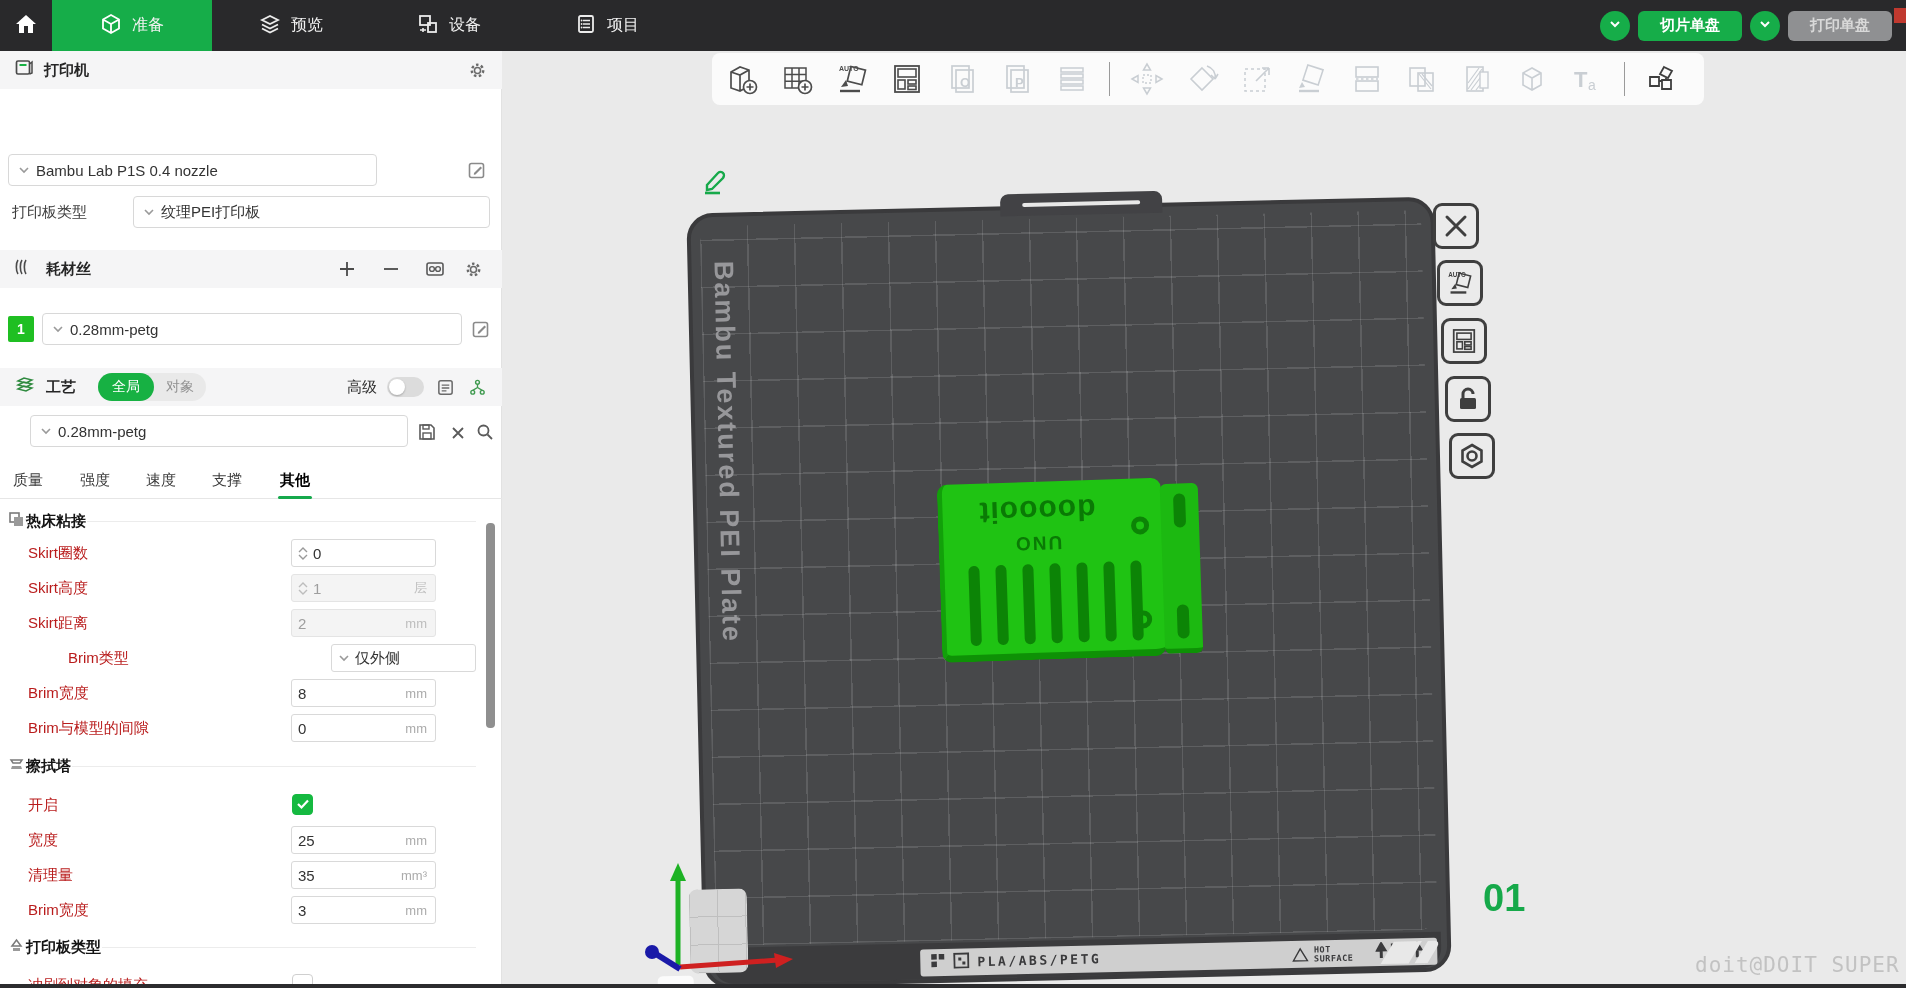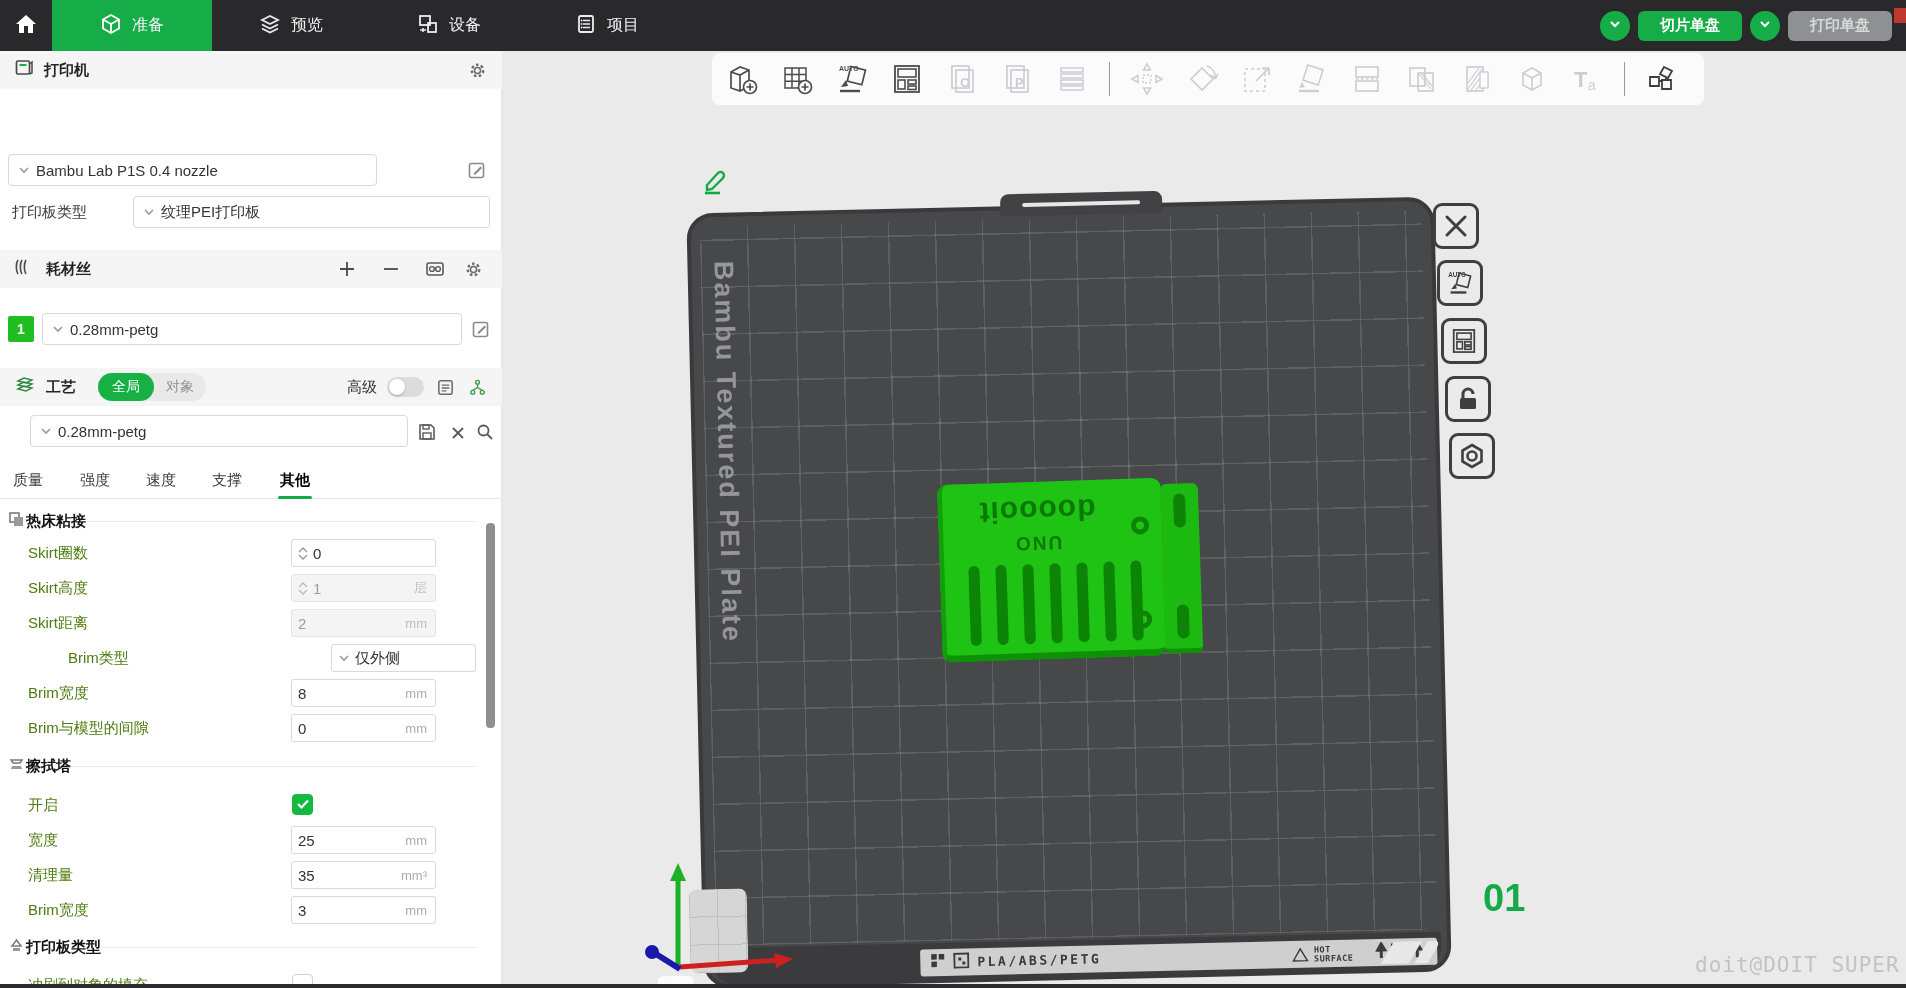--- a/index.html
+++ b/index.html
@@ -38,21 +38,21 @@
   .ptabs { position:absolute; left:0; top:412px; width:502px; height:36px; display:flex; align-items:center; border-bottom:1px solid #e6e6e6; }
   .ptab { font-size:15px; color:#3c3c3c; position:absolute; }
   .ptab.active { font-weight:700; color:#000; }
   .ptab.active::after { content:""; position:absolute; left:-2px; right:-2px; bottom:-9px; height:3px; background:#15a94c; border-radius:2px; }
 
   .grp-head { position:absolute; left:0; width:486px; height:24px; display:flex; align-items:center; gap:1px; padding-left:8px; }
   .grp-title { font-size:15px; font-weight:700; color:#141414; white-space:nowrap; }
   .grp-line { flex:1; height:1px; background:#ececec; margin-right:10px; }
 
   .prow { position:absolute; left:0; width:486px; height:30px; }
-  .prow .plabel { position:absolute; left:28px; top:5px; font-size:15px; color:#4d7c0f; }
+  .prow .plabel { position:absolute; left:28px; top:5px; font-size:15px; color:#b91c1c; }
   .pbox { position:absolute; left:291px; top:0; width:145px; height:28px; border:1px solid #d9d9d9; border-radius:3px; background:#fff; display:flex; align-items:center; padding:0 8px 0 6px; gap:5px; font-size:15px; color:#333; }
   .pbox.disabled { background:#f4f4f4; border-color:#e4e4e4; color:#9e9e9e; }
   .pbox .unit { margin-left:auto; font-size:13px; color:#ababab; }
   .pbox.disabled .unit { color:#bdbdbd; }
   .spin { display:flex; flex-direction:column; gap:1px; }
   .checkbox { position:absolute; left:292px; top:3px; width:21px; height:21px; border-radius:4px; border:1.5px solid #cfcfcf; background:#fff; display:flex; align-items:center; justify-content:center; }
   .checkbox.checked { background:#15b940; border-color:#15b940; }
   .scroll-thumb { position:absolute; left:486px; top:472px; width:9px; height:205px; background:#8f8f8f; border-radius:4px; }
 
   

